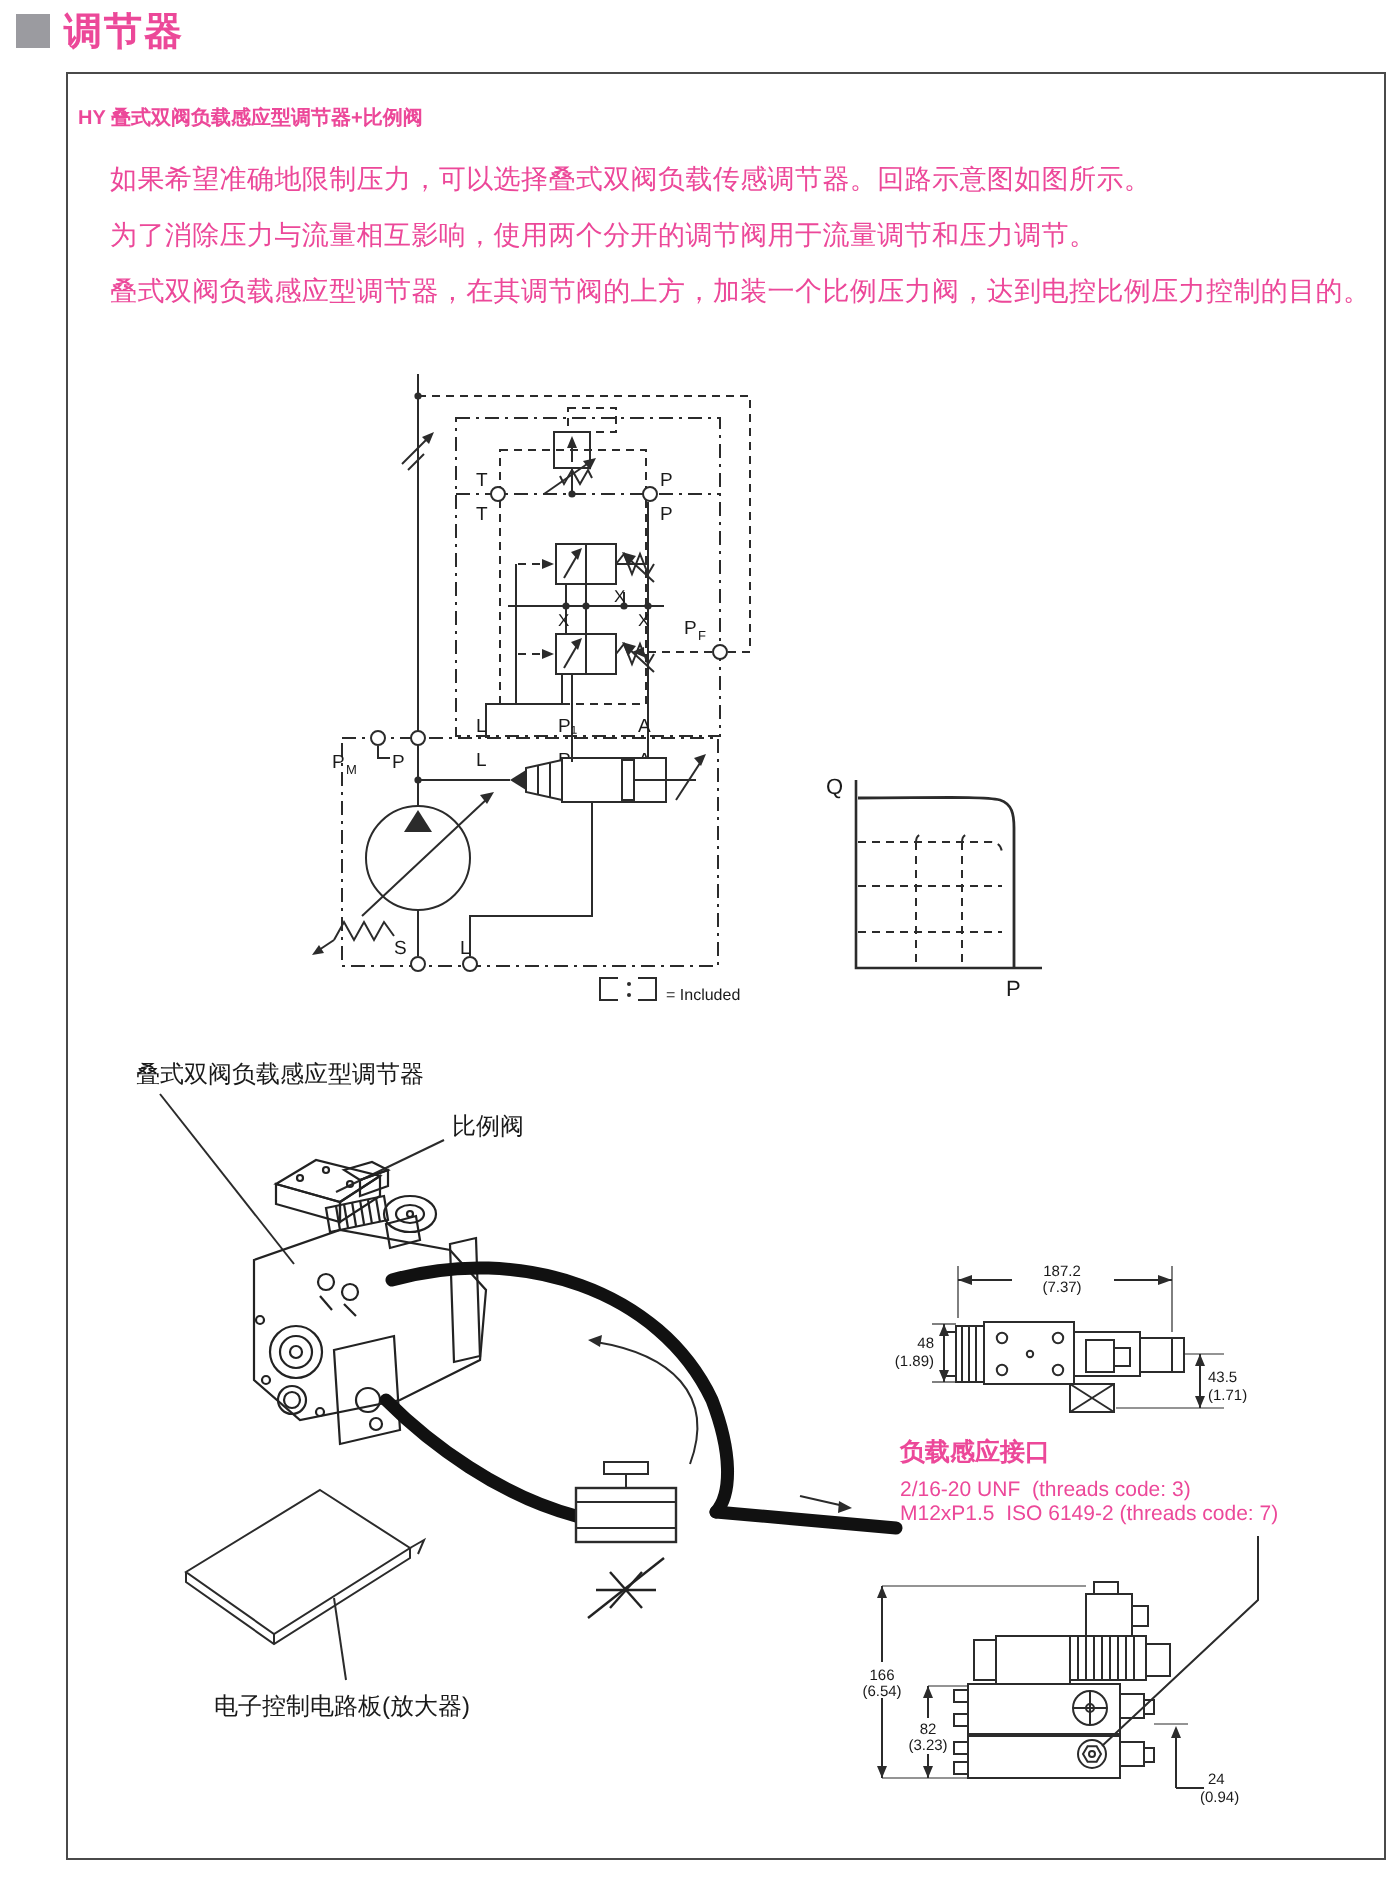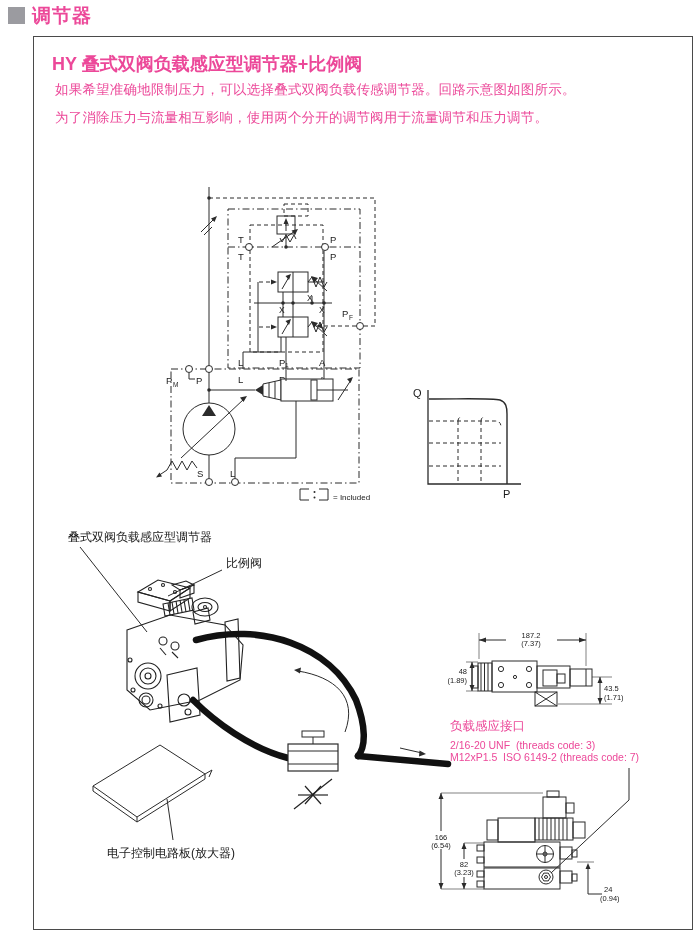--- a/index.html
+++ b/index.html
@@ -1,27 +1,27 @@
 <!DOCTYPE html>
 <html><head>
 <meta charset="utf-8">
 <style>
   html,body{margin:0;padding:0;background:#e8e8e8;}
   .page{position:relative;width:700px;height:943px;background:#ffffff;
         font-family:"Liberation Sans","DejaVu Sans",sans-serif;color:#ec4899;overflow:hidden;}
   .hdr-square{position:absolute;left:8px;top:7px;width:17px;height:17px;background:#9b9ba0;}
   .hdr-title{position:absolute;left:32px;top:3px;font-size:19px;font-weight:bold;letter-spacing:1px;}
   .frame{position:absolute;left:33px;top:36px;width:658px;height:892px;border:1.5px solid #4a4a4a;background:#fff;}
-  .sec-title{position:absolute;left:52px;top:52px;font-size:18px;font-weight:bold;}
+  .sec-title{position:absolute;left:39px;top:52px;font-size:10px;font-weight:bold;}
   .para{position:absolute;left:55px;font-size:13.5px;letter-spacing:0.2px;}
   .p1{top:81px;} .p2{top:109px;} .p3{top:137px;}
   svg{position:absolute;overflow:visible;}
   svg text{font-family:"Liberation Sans","DejaVu Sans",sans-serif;fill:#1a1a1a;stroke:none;}
   .ls-block{position:absolute;left:450px;top:718px;width:236px;}
-  .ls-title{font-size:12.5px;font-weight:normal;margin-bottom:5px;}
+  .ls-title{font-size:12.5px;font-weight:bold;margin-bottom:5px;}
   .ls-line{font-size:10.5px;line-height:11.5px;white-space:pre;}
   .ln{stroke:#2b2b2b;stroke-width:1;fill:none;}
   .thin{stroke:#2b2b2b;stroke-width:0.6;fill:none;}
   .dd{stroke-dasharray:7 3 1.5 3;}
   .da{stroke-dasharray:4 3;}
   .fillb{fill:#2b2b2b;stroke:none;}
   .wht{fill:#ffffff;}
   .hose{stroke:#111;stroke-width:6.5;fill:none;stroke-linecap:round;}
   .t95{font-size:9.5px;} .t65{font-size:6.5px;} .t85{font-size:8.5px;}
   .t8{font-size:8px;} .t11{font-size:11px;} .t12{font-size:12px;} .t75{font-size:7.5px;}
@@ -32,20 +32,21 @@
 <div class="page">
 
   <div class="hdr-square"></div>
   <div class="hdr-title">调节器</div>
 
   <div class="frame"></div>
 
   <div class="sec-title">HY 叠式双阀负载感应型调节器+比例阀</div>
   <div class="para p2">为了消除压力与流量相互影响，使用两个分开的调节阀用于流量调节和压力调节。</div>
   <div class="para p1">如果希望准确地限制压力，可以选择叠式双阀负载传感调节器。回路示意图如图所示。</div>
+  <div class="para p3">叠式双阀负载感应型调节器，在其调节阀的上方，加装一个比例压力阀，达到电控比例压力控制的目的。</div>
 
   <svg style="left:148px;top:183px;" width="252" height="326" viewBox="148 183 252 326">
 
     <g>
       <line class="ln" x1="209" y1="187" x2="209" y2="404"></line>
       <circle class="fillb" cx="209" cy="198" r="1.8"></circle>
       <circle class="fillb" cx="209" cy="390" r="1.8"></circle>
       <line class="ln" x1="201" y1="232" x2="214" y2="219"></line>
       <polygon class="fillb" points="217,216 211,218.5 214.5,222"></polygon>
       <line class="ln" x1="204" y1="235" x2="212" y2="227"></line>

